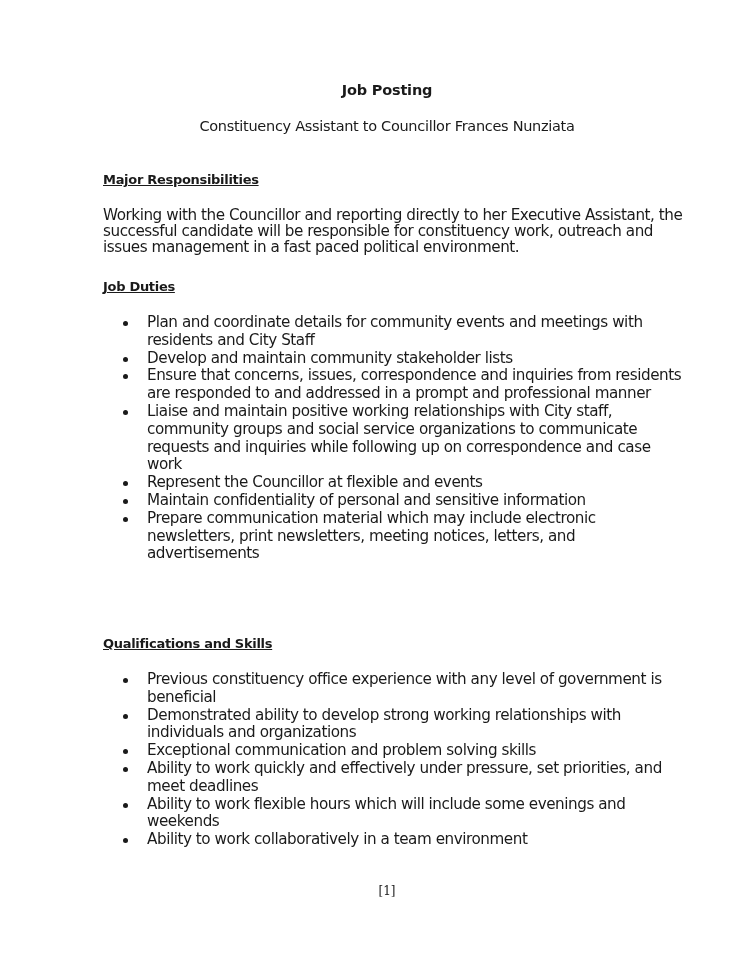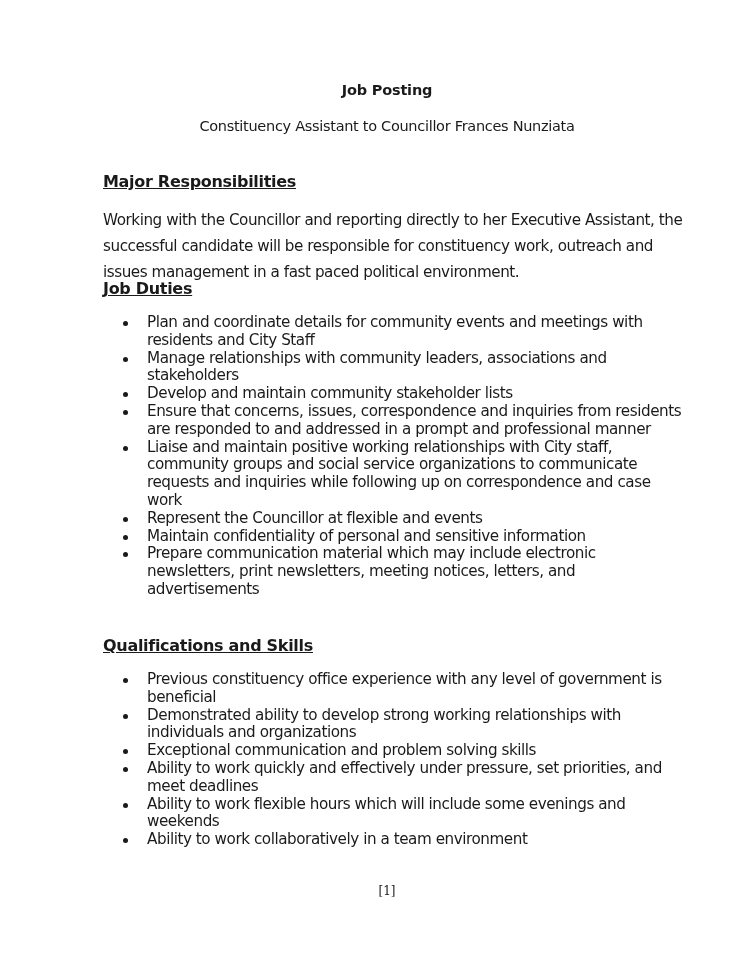--- a/index.html
+++ b/index.html
@@ -39,30 +39,30 @@
       top: 118px;
       text-align: center;
       font-weight: normal;
       font-size: 14.5px;
       letter-spacing: -0.3px;
     }
     .section-heading {
       position: absolute;
       left: 87px;
       font-weight: bold;
-      font-size: 16px;
+      font-size: 13px;
       text-decoration: underline;
       letter-spacing: -0.3px;
     }
     .paragraph {
       position: absolute;
       left: 87px;
       width: 580px;
       font-size: 15.2px;
-      line-height: 26px;
+      line-height: 16px;
       letter-spacing: -0.45px;
       word-spacing: 0px;
     }
     ul.bullets {
       position: absolute;
       left: 87px;
       width: 580px;
       margin: 0;
       padding: 0;
       list-style: none;
@@ -100,21 +100,20 @@
 
   <div class="doc-title">Job Posting</div>
   <div class="doc-subtitle">Constituency Assistant to Councillor Frances Nunziata</div>
 
   <div class="section-heading" style="top:172px;">Major Responsibilities</div>
   <div class="paragraph" style="top:207px;">Working with the Councillor and reporting directly to her Executive Assistant, the successful candidate will be responsible for constituency work, outreach and issues management in a fast paced political environment.</div>
 
   <div class="section-heading" style="top:279px;">Job Duties</div>
   <ul class="bullets" style="top:314px;">
       <li><span class="bullet"></span><span>Plan and coordinate details for community events and meetings with residents and City Staff</span></li>
-      <li><span class="bullet"></span><span>Manage relationships with community leaders, associations and stakeholders</span></li>
       <li><span class="bullet"></span><span>Develop and maintain community stakeholder lists</span></li>
       <li><span class="bullet"></span><span>Ensure that concerns, issues, correspondence and inquiries from residents are responded to and addressed in a prompt and professional manner</span></li>
       <li><span class="bullet"></span><span>Liaise and maintain positive working relationships with City staff, community groups and social service organizations to communicate requests and inquiries while following up on correspondence and case work</span></li>
       <li><span class="bullet"></span><span>Represent the Councillor at flexible and events</span></li>
       <li><span class="bullet"></span><span>Maintain confidentiality of personal and sensitive information</span></li>
       <li><span class="bullet"></span><span>Prepare communication material which may include electronic newsletters, print newsletters, meeting notices, letters, and advertisements</span></li>
     </ul>
 
   <div class="section-heading" style="top:636px;">Qualifications and Skills</div>
   <ul class="bullets" style="top:671px;">

